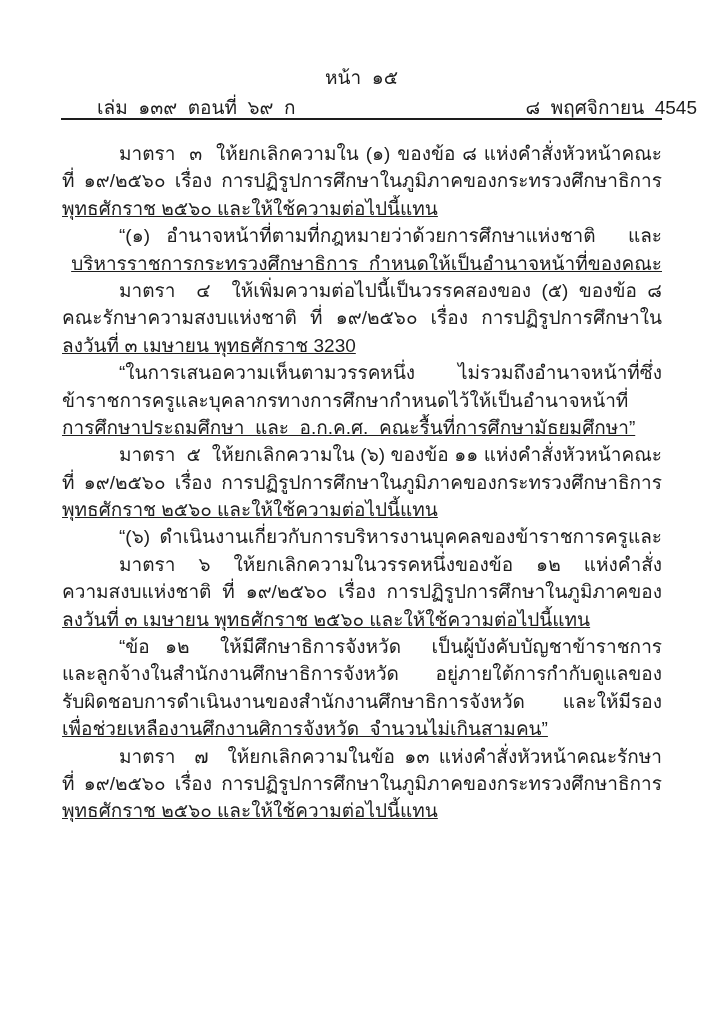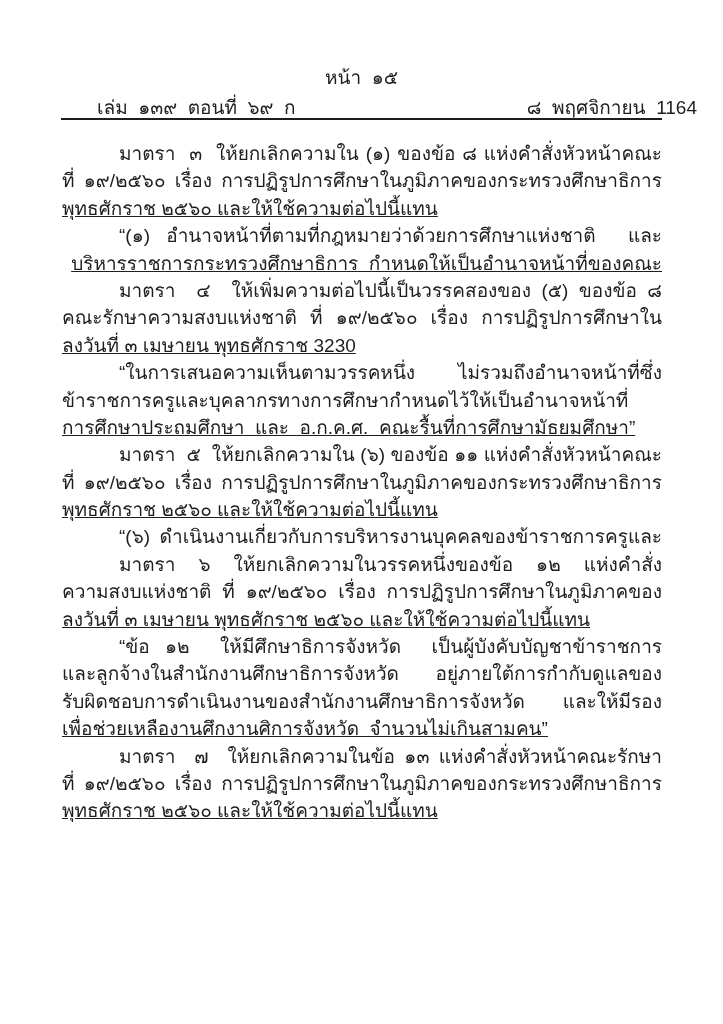--- a/index.html
+++ b/index.html
@@ -58,21 +58,21 @@
   }
   .ln.first { text-indent: 57px; }
 </style>
 </head>
 <body>
 
 <div class="abs" id="page-label">หน้า  ๑๕</div>
 
 <div class="abs" id="header-row">
   <span class="cell">เล่ม  ๑๓๙  ตอนที่  ๖๙  ก</span>
-  <span class="cell">๘  พฤศจิกายน  1164</span>
+  <span class="cell">๘  พฤศจิกายน  4545</span>
 </div>
 
 <div class="abs" id="header-rule"></div>
 
 <div class="abs" id="document-body">
     <div class="para">
       <div class="ln first">มาตรา  ๓  ให้ยกเลิกความใน (๑) ของข้อ ๘ แห่งคำสั่งหัวหน้าคณะรักษาความสงบแห่งชาติ</div>
       <div class="ln">ที่ ๑๙/๒๕๖๐ เรื่อง การปฏิรูปการศึกษาในภูมิภาคของกระทรวงศึกษาธิการ ลงวันที่ ๓ เมษายน</div>
       <div class="ln end">พุทธศักราช ๒๕๖๐ และให้ใช้ความต่อไปนี้แทน</div>
     </div>

